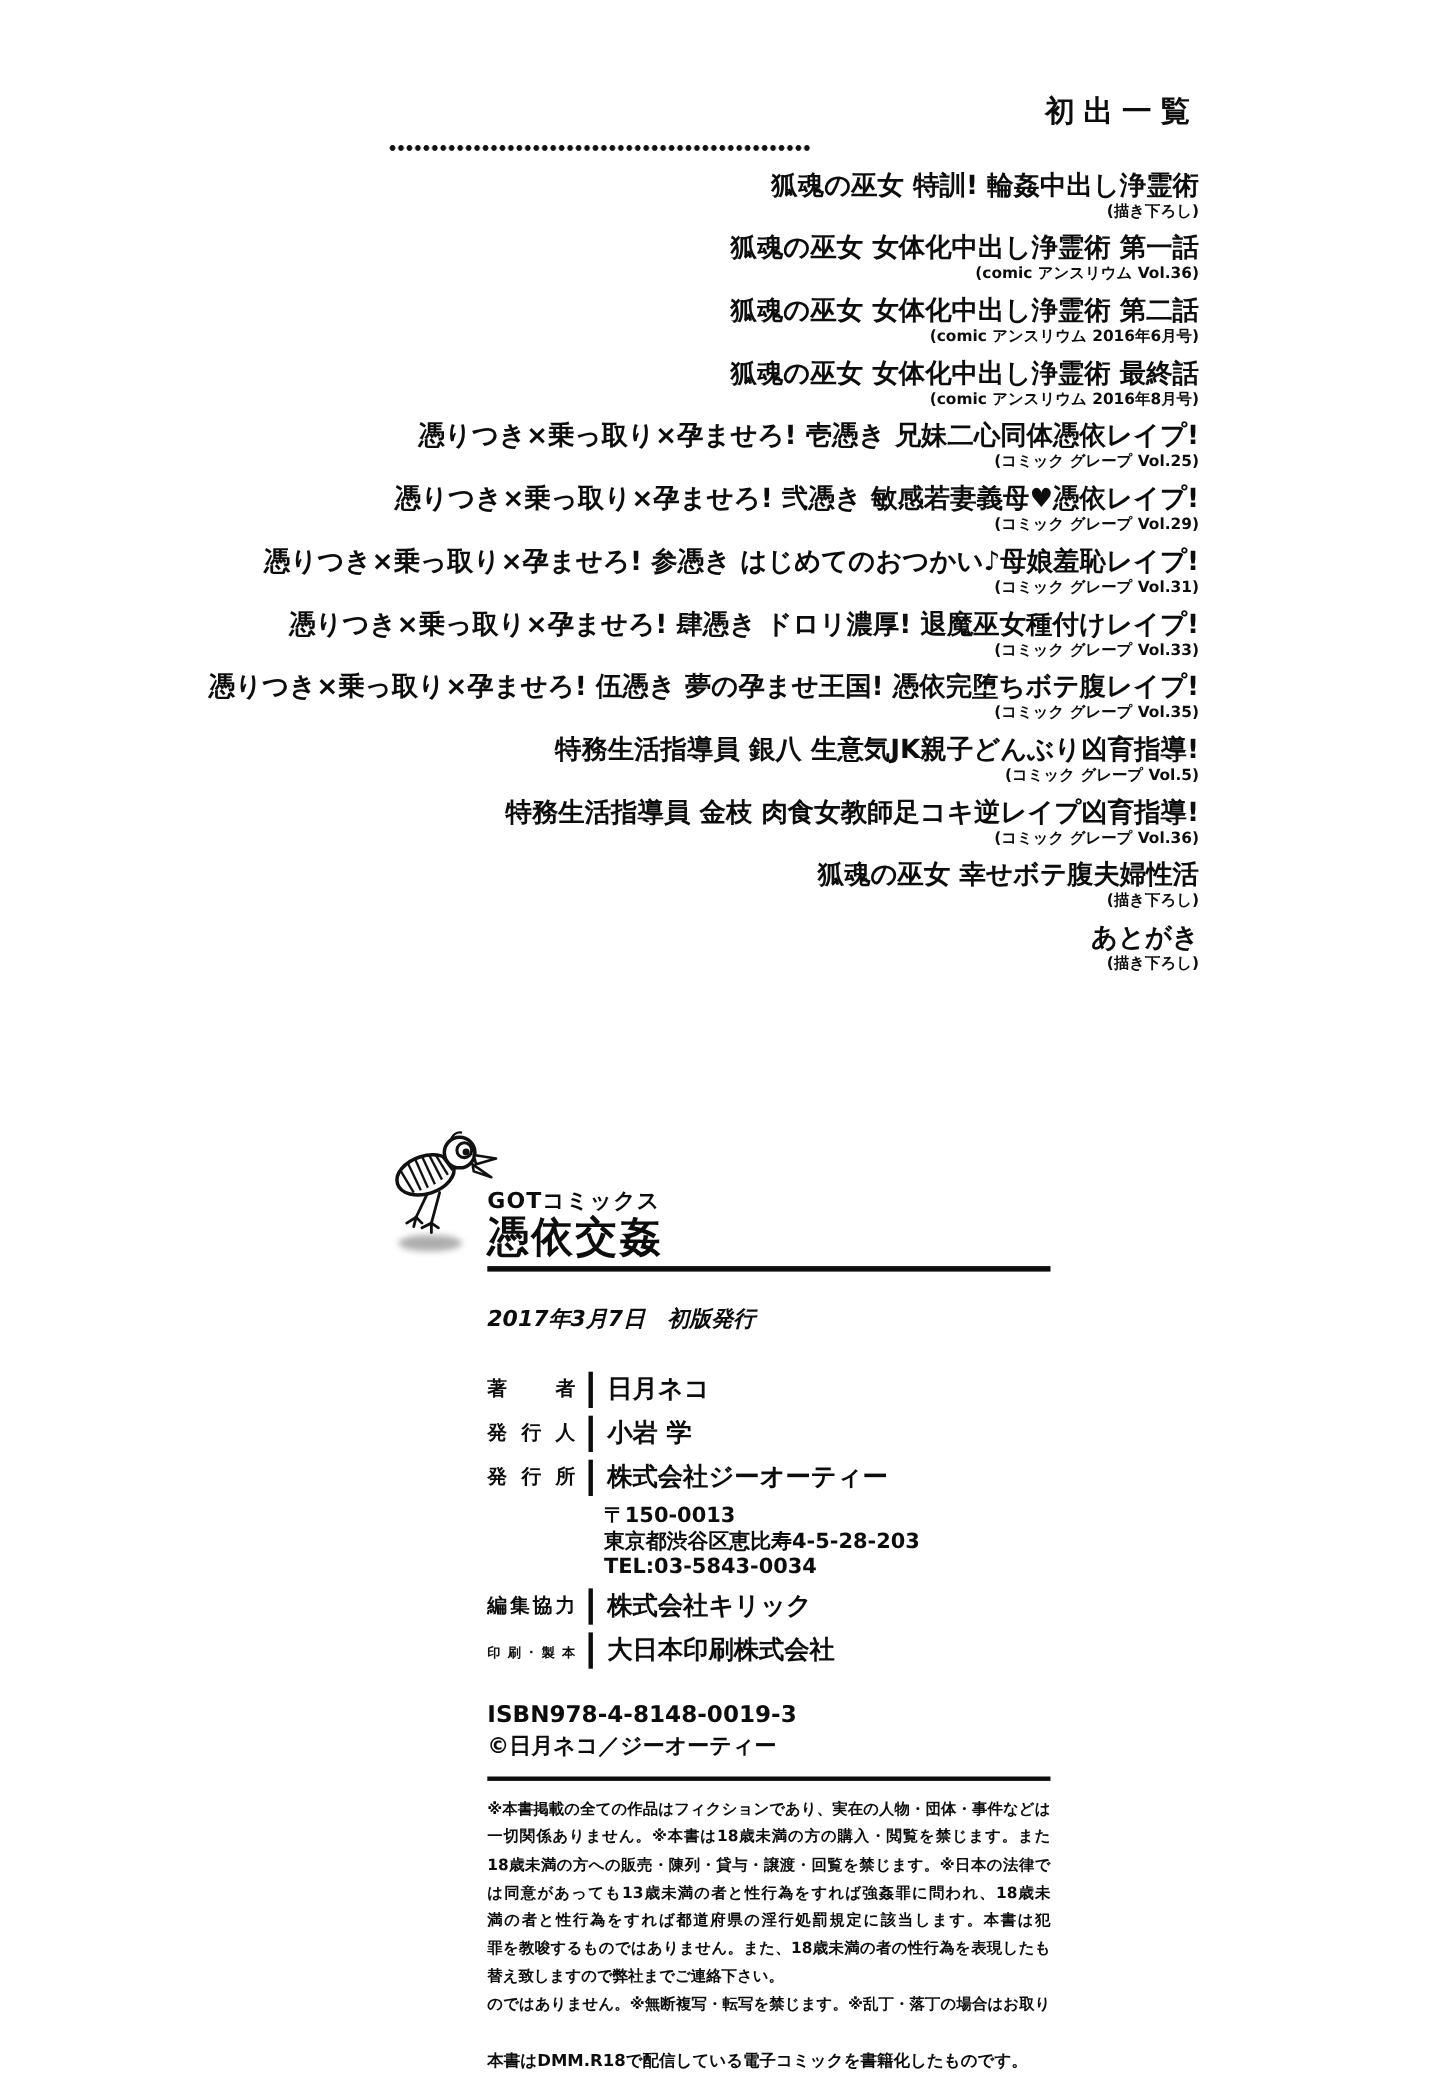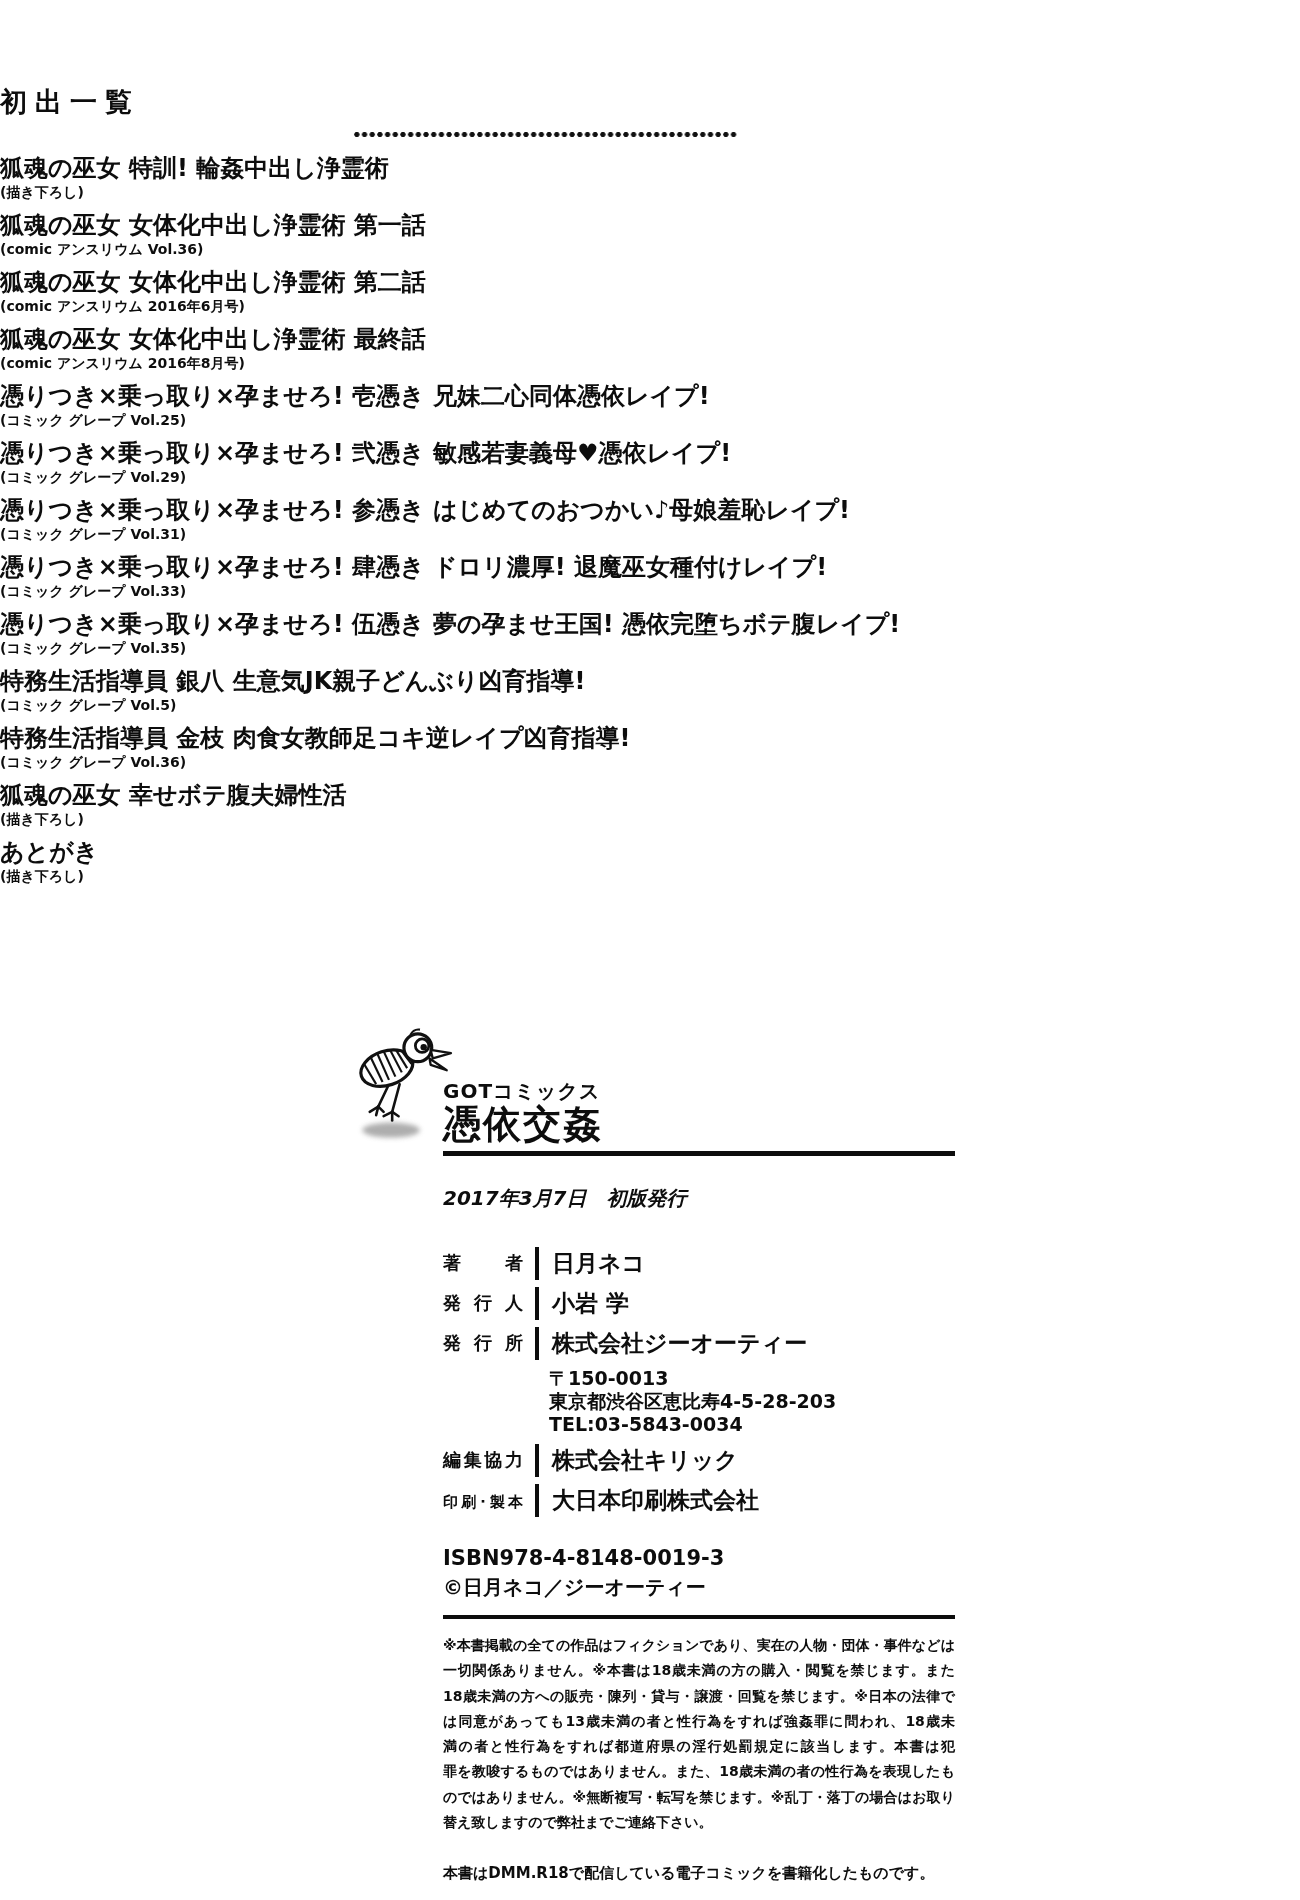--- a/index.html
+++ b/index.html
@@ -13,21 +13,21 @@
     font-weight: bold;
     color: #0d0d0d;
   }
 
   
   #shoshutsu {
     position: absolute;
     top: 86px;
     left: 0;
     width: 1090px;
-    text-align: left;
+    text-align: right;
   }
   .page-title {
     font-size: 27px;
     line-height: 32px;
     letter-spacing: 8px;
   }
   .dotline {
     width: 384px;
     height: 7px;
     margin: 13px auto 17px auto;
@@ -63,21 +63,21 @@
   .crow { display: flex; align-items: flex-start; margin-bottom: 7px; }
   .clabel {
     flex: none;
     width: 80px;
     font-size: 18px;
     line-height: 24px;
     padding-top: 4px;
     text-align: justify;
     text-align-last: justify;
   }
-  .clabel-sm { font-size: 15px; padding-top: 6px; }
+  .clabel-sm { font-size: 12px; padding-top: 6px; }
   .cval {
     margin-left: 12px;
     border-left: 4px solid #0d0d0d;
     padding: 2px 0 2px 13px;
     font-size: 23px;
     line-height: 29px;
   }
   .addr-block { margin-left: 106px; margin-top: 1px; margin-bottom: 8px; }
   .addr-line { font-size: 19px; line-height: 23px; }
 
@@ -243,20 +243,20 @@
 
     <div class="rule-thin"></div>
 
     <div class="legal">
       <div class="legal-line">※本書掲載の全ての作品はフィクションであり、実在の人物・団体・事件などは</div>
       <div class="legal-line">一切関係ありません。※本書は18歳未満の方の購入・閲覧を禁じます。また</div>
       <div class="legal-line">18歳未満の方への販売・陳列・貸与・譲渡・回覧を禁じます。※日本の法律で</div>
       <div class="legal-line">は同意があっても13歳未満の者と性行為をすれば強姦罪に問われ、18歳未</div>
       <div class="legal-line">満の者と性行為をすれば都道府県の淫行処罰規定に該当します。本書は犯</div>
       <div class="legal-line">罪を教唆するものではありません。また、18歳未満の者の性行為を表現したも</div>
+      <div class="legal-line last">替え致しますので弊社までご連絡下さい。</div>
       <div class="legal-line">のではありません。※無断複写・転写を禁じます。※乱丁・落丁の場合はお取り</div>
-      <div class="legal-line last">替え致しますので弊社までご連絡下さい。</div>
     </div>
 
     <div class="note">本書はDMM.R18で配信している電子コミックを書籍化したものです。</div>
   </section>
 
 </div>
 
 </body></html>

